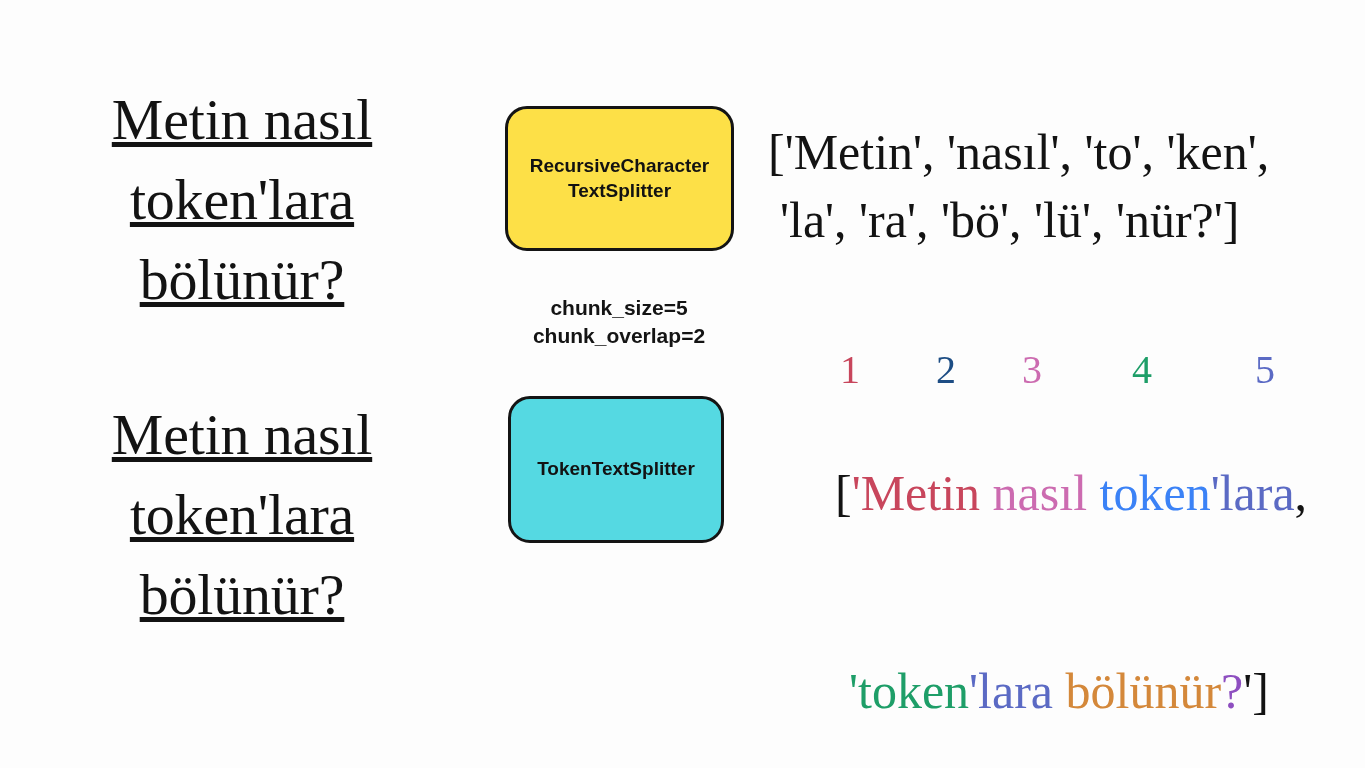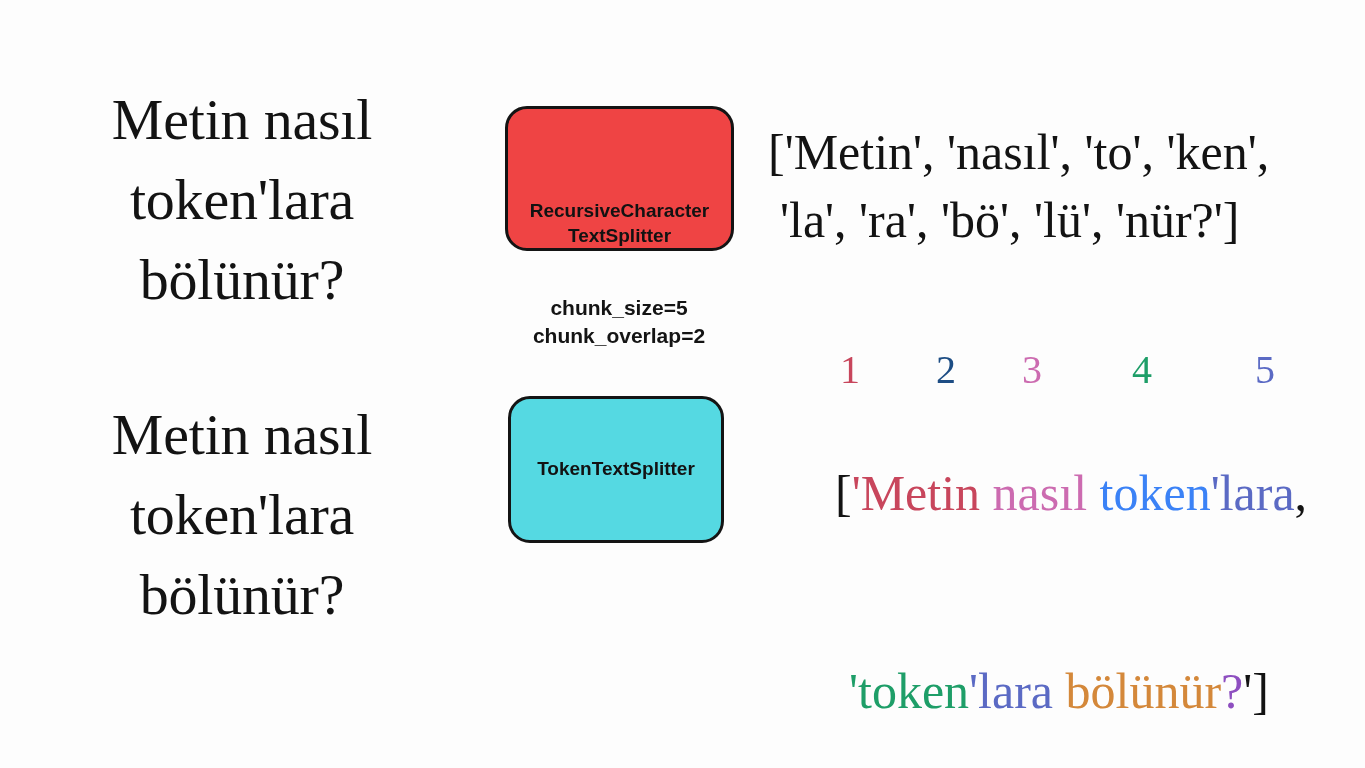--- a/index.html
+++ b/index.html
@@ -27,20 +27,21 @@
   .input-text {
     position: absolute;
     width: 360px;
     text-align: center;
     font-family: "Liberation Serif", serif;
     font-size: 58px;
     line-height: 1.38;
     color: #131313;
     letter-spacing: -0.2px;
     white-space: pre-line;
+    text-decoration: underline;
   }
   #input-text-top  { left: 62px;  top: 80px; }
   #input-text-bottom { left: 62px; top: 395px; }
 
   
   .splitter-box {
     position: absolute;
     border: 3px solid #141414;
     border-radius: 22px;
     display: flex;
@@ -141,21 +142,21 @@
 <div class="stage">
 
   <div id="input-text-top" class="input-text">Metin nasıl
 token'lara
 bölünür?</div>
 
   <div id="input-text-bottom" class="input-text">Metin nasıl
 token'lara
 bölünür?</div>
 
-  <div id="recursive-splitter-box" class="splitter-box" style="background: #ef4444; border-color: rgb(20, 20, 20); align-items: flex-end;">
+  <div id="recursive-splitter-box" class="splitter-box" style="background: #fde047; border-color: rgb(20, 20, 20);">
     <div>
       <span class="splitter-label">RecursiveCharacter</span>
       <span class="splitter-label">TextSplitter</span>
     </div>
   </div>
 
   <div id="chunk-params">
     <div>chunk_size=5</div>
     <div>chunk_overlap=2</div>
   </div>

